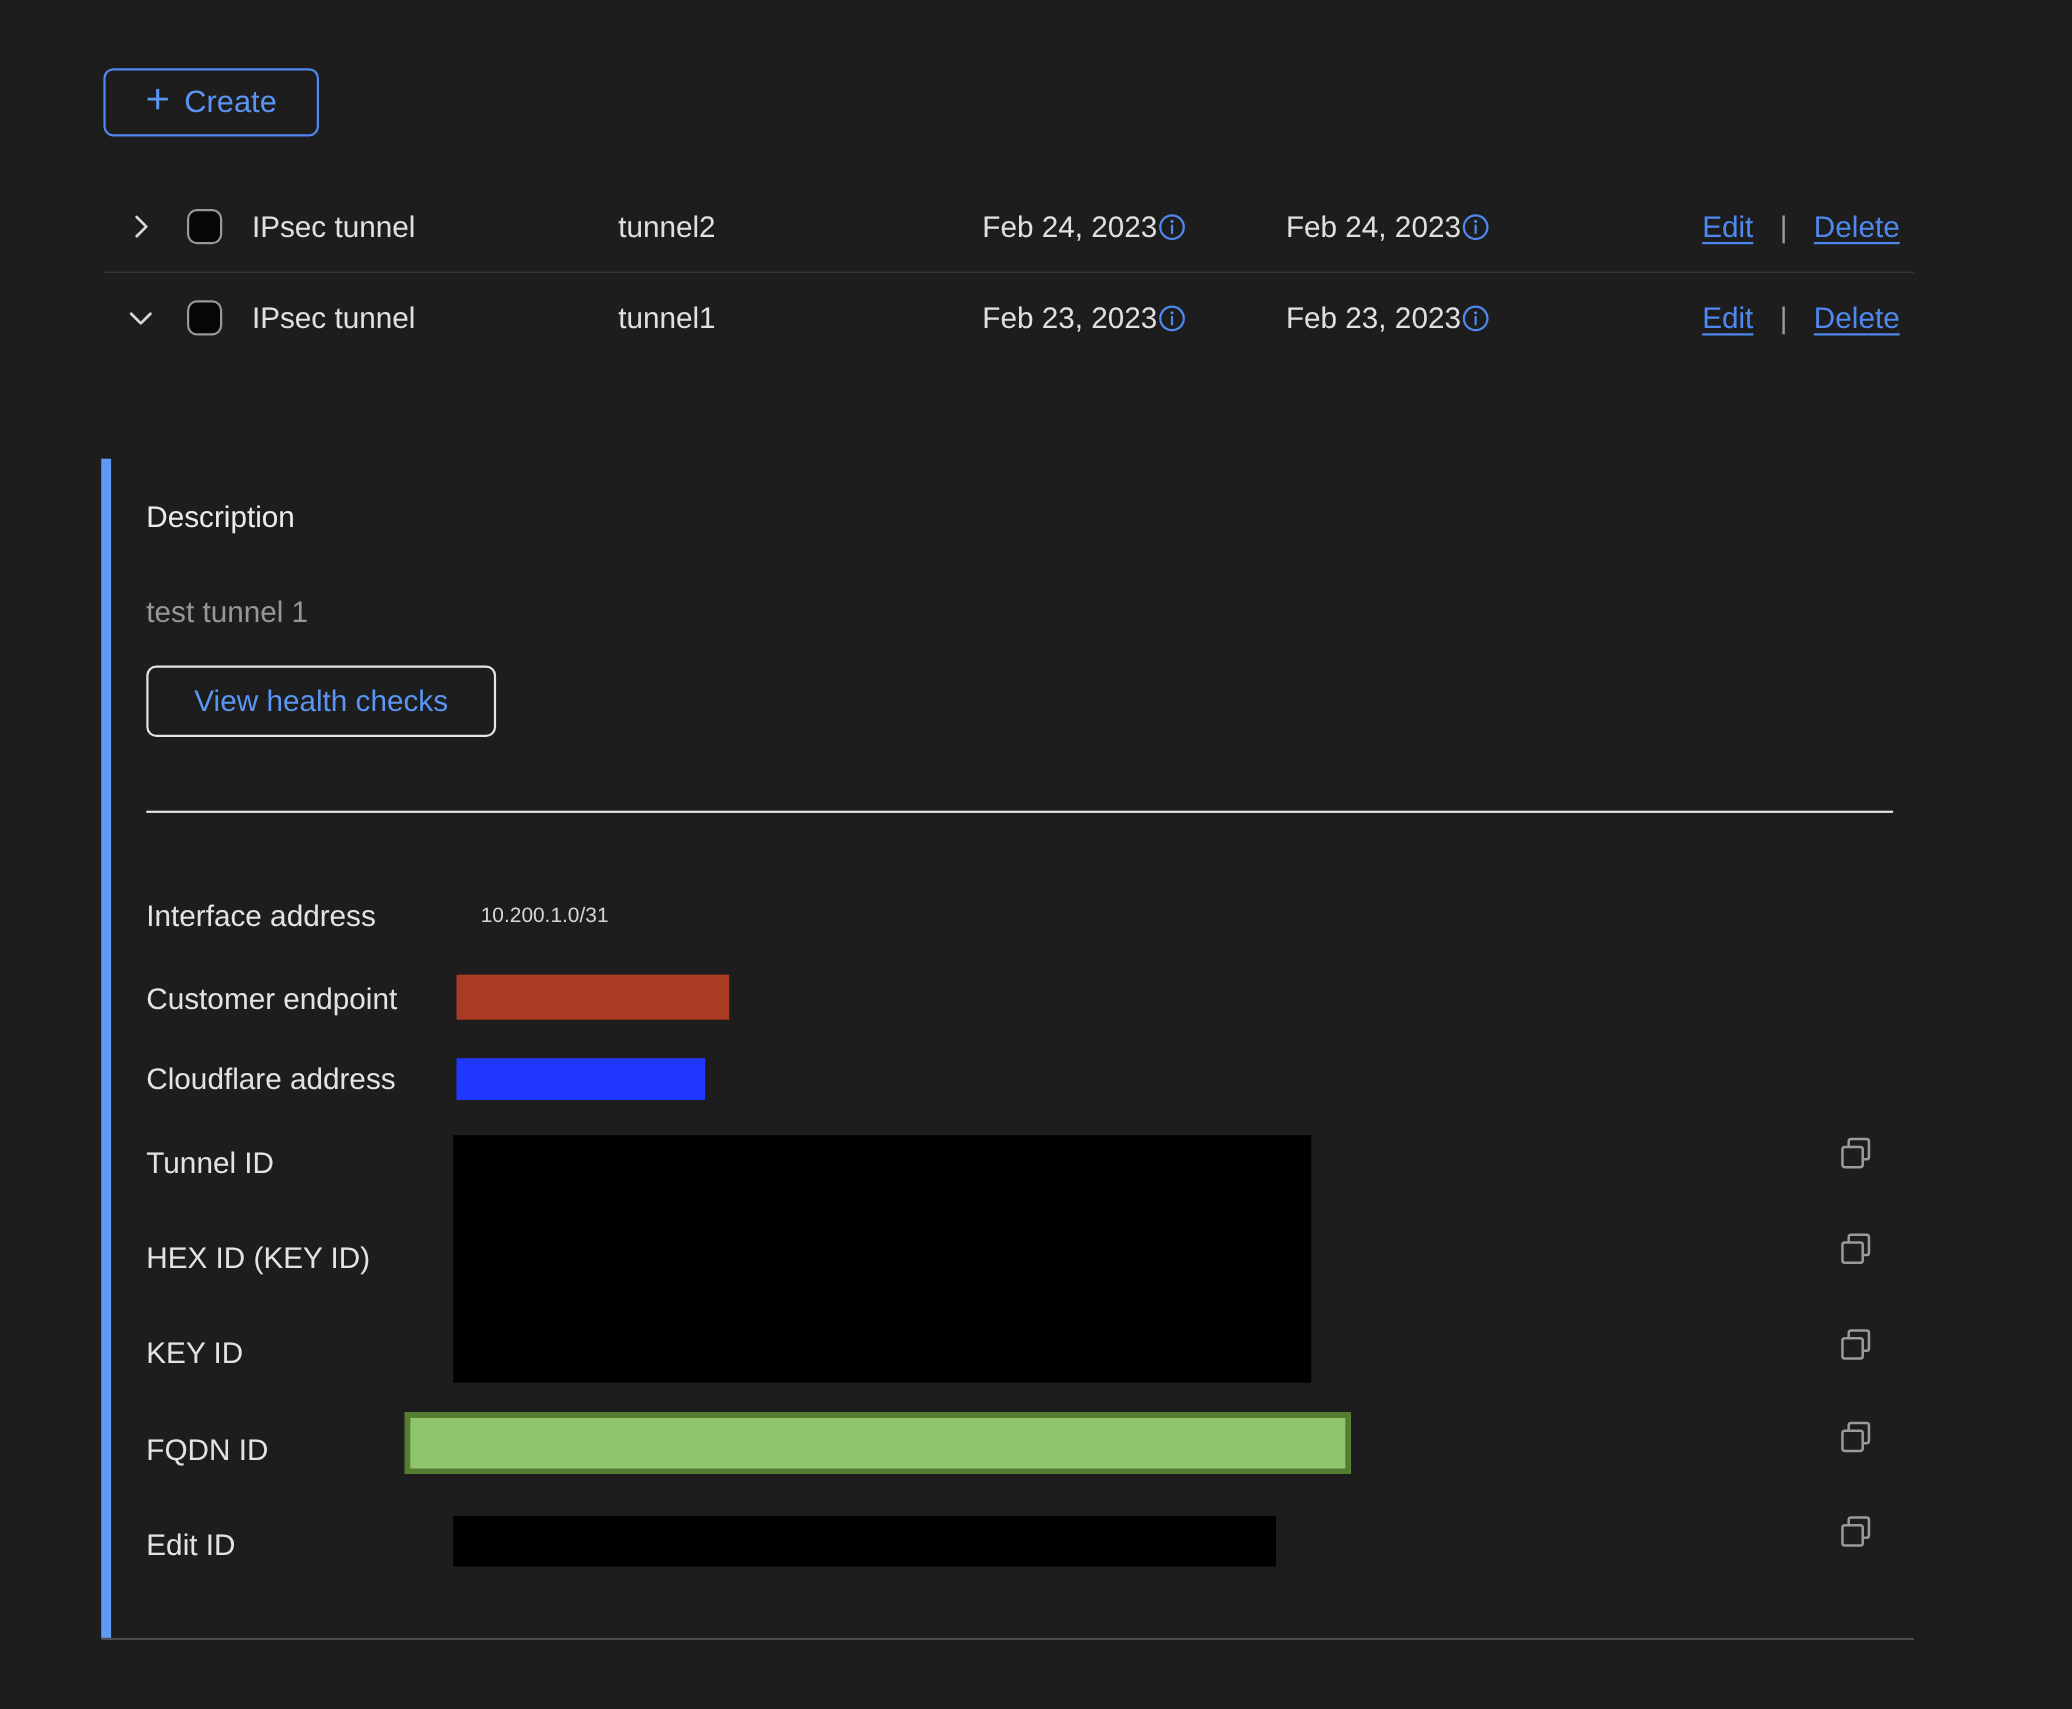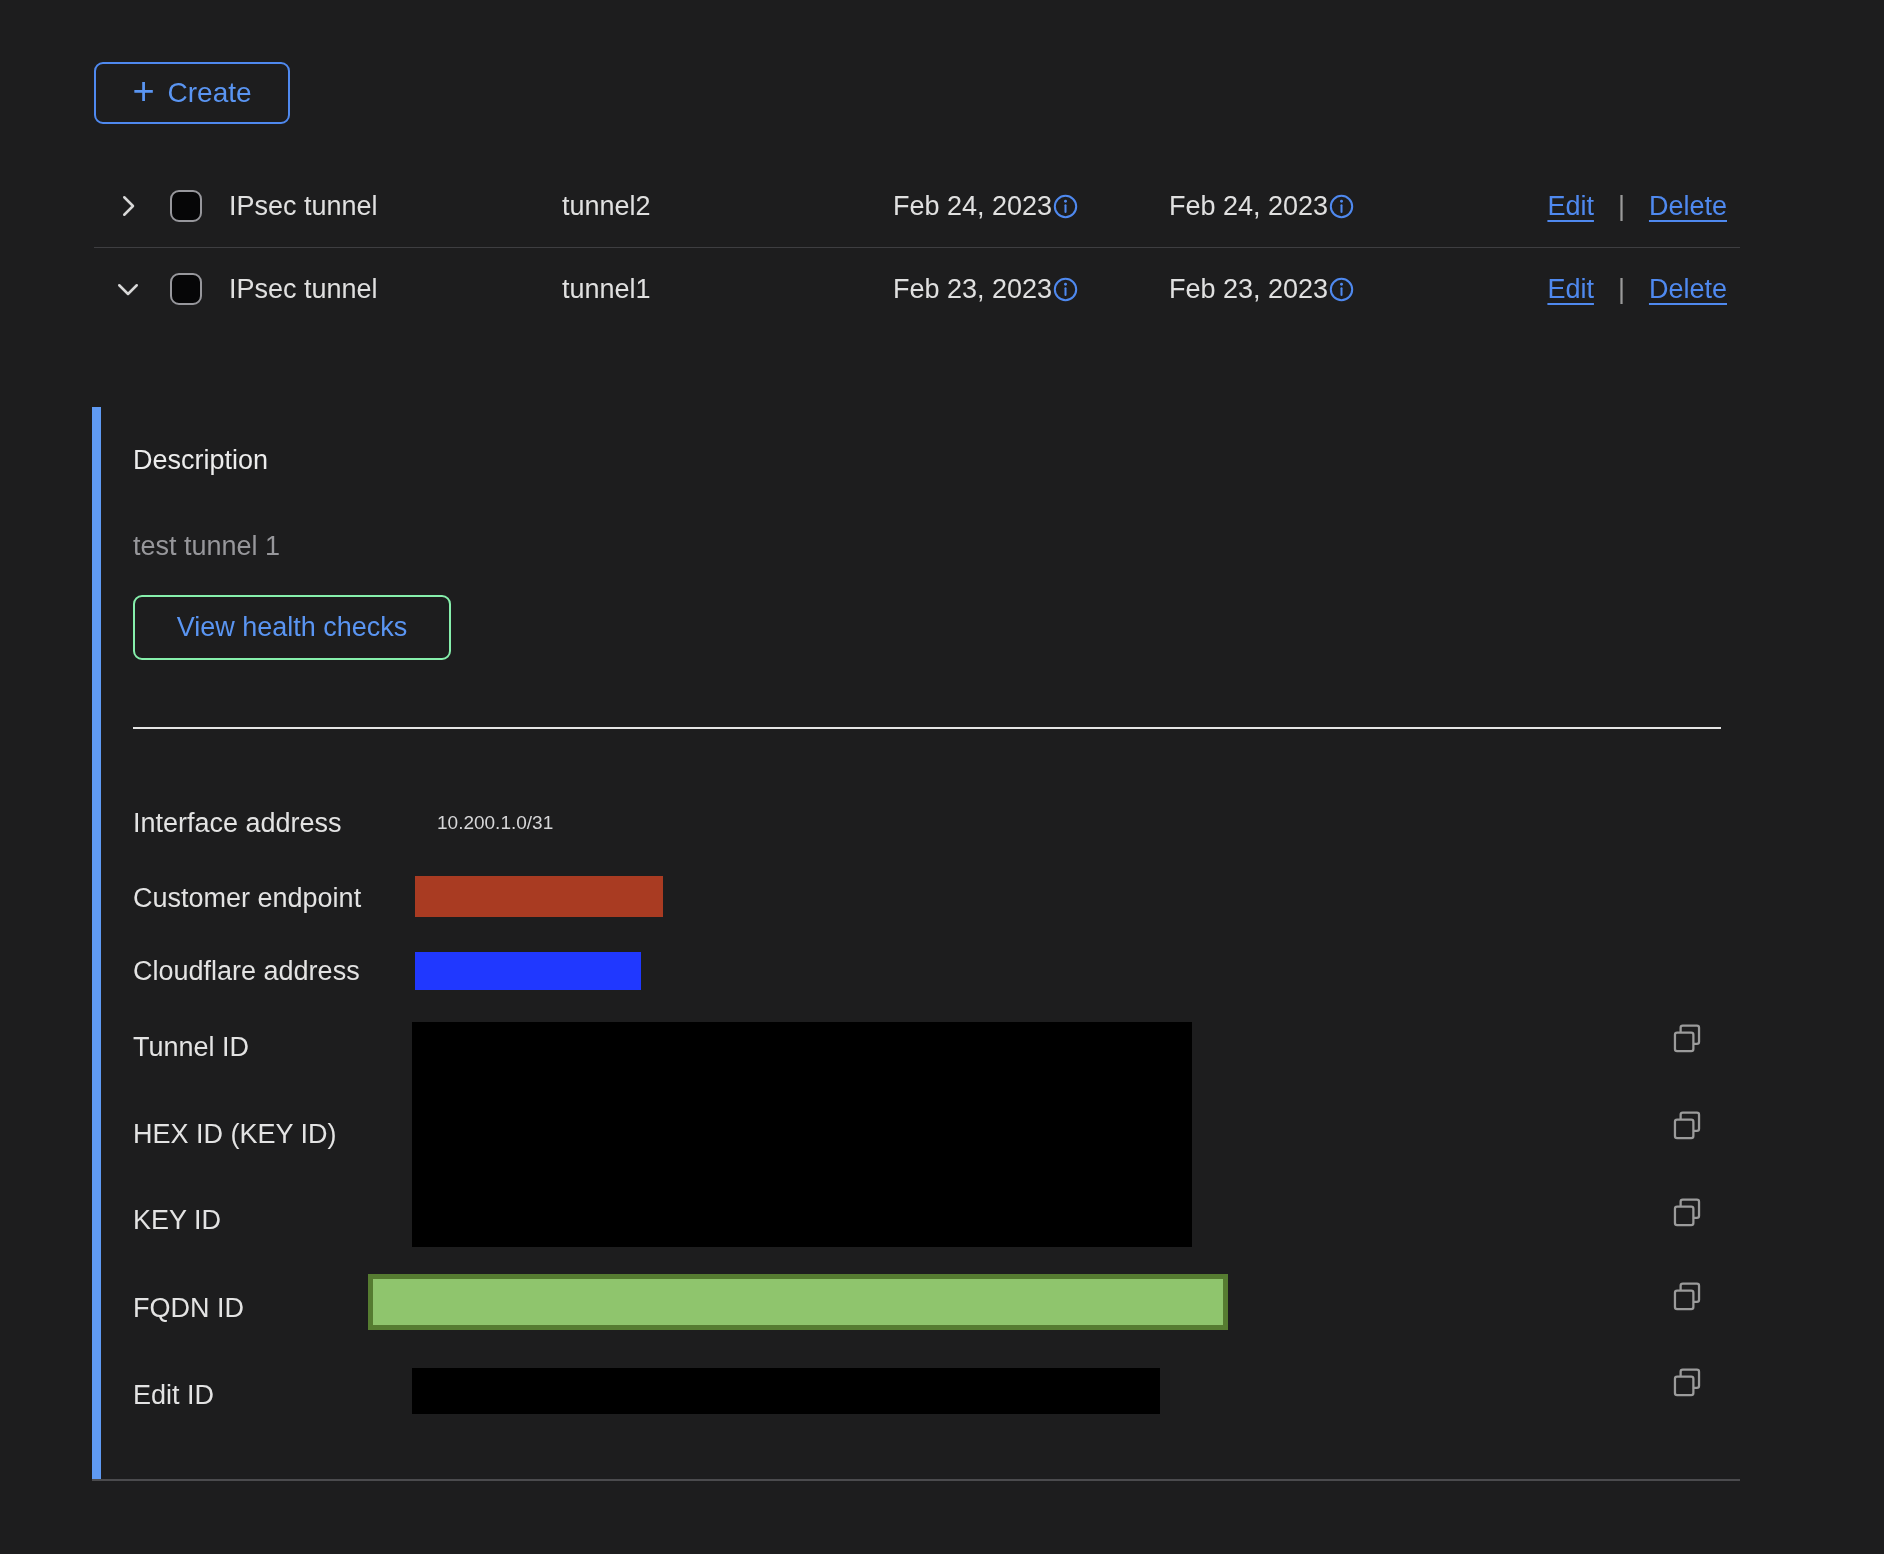--- a/index.html
+++ b/index.html
@@ -21,28 +21,28 @@
   .thead{height:78px;border-bottom:1px solid #3e3e41;font-weight:700;color:#ececec;}
   .trow{height:82px;color:#e0e0e0;}
   .trow.divided{border-bottom:1px solid #3e3e41;}
   .cbx{width:28px;height:28px;border:2.5px solid #97979c;border-radius:9px;background:#060607;cursor:pointer;}
   .chev{width:34px;height:34px;margin-left:17px;display:flex;align-items:center;justify-content:center;cursor:pointer;}
   .cell-date{display:flex;align-items:center;}
   .actions{display:flex;justify-content:flex-end;align-items:center;gap:24px;padding-right:13px;}
   .link{color:#4f89ef;text-decoration:underline;text-underline-offset:5px;text-decoration-thickness:2px;cursor:pointer;}
   .sep{color:#9a9a9a;}
   
-  .panel{position:absolute;left:92px;top:407px;width:1648px;height:1072px;border-bottom:2px solid #4b4b4e;}
+  .panel{position:absolute;left:92px;top:417px;width:1648px;height:1072px;border-bottom:2px solid #4b4b4e;}
   .bar{position:absolute;left:0;top:0;width:9px;height:100%;background:#5f9af3;}
   .p-text{position:absolute;left:41px;font-size:27px;line-height:34px;color:#e3e3e3;}
   .desc-label{top:36px;font-weight:500;color:#ececec;}
   .desc-value{top:122px;color:#97979b;}
   .health-btn{
     position:absolute;left:41px;top:188px;width:318px;height:65px;
-    background:transparent;border:2px solid #86efac;border-radius:9px;
+    background:transparent;border:2px solid #e5e5e5;border-radius:9px;
     color:#5a95f2;font-size:27px;font-family:inherit;cursor:pointer;
   }
   .divider-light{position:absolute;left:41px;top:320px;width:1588px;height:2px;background:#e4e4e4;}
   .f-label{position:absolute;left:41px;font-size:27px;line-height:34px;color:#e3e3e3;}
   .f-value{position:absolute;left:345px;top:399px;font-size:19px;line-height:34px;color:#d6d6d8;}
   .redact{position:absolute;}
   .redact.r-red{left:323px;top:469px;width:248px;height:41px;}
   .redact.r-blue{left:323px;top:545px;width:226px;height:38px;}
   .redact.r-ids{left:320px;top:615px;width:780px;height:225px;background:#000;}
   .redact.r-green{left:276px;top:867px;width:860px;height:56px;box-sizing:border-box;border:5px solid #567c31;background:#8fc56d;}

